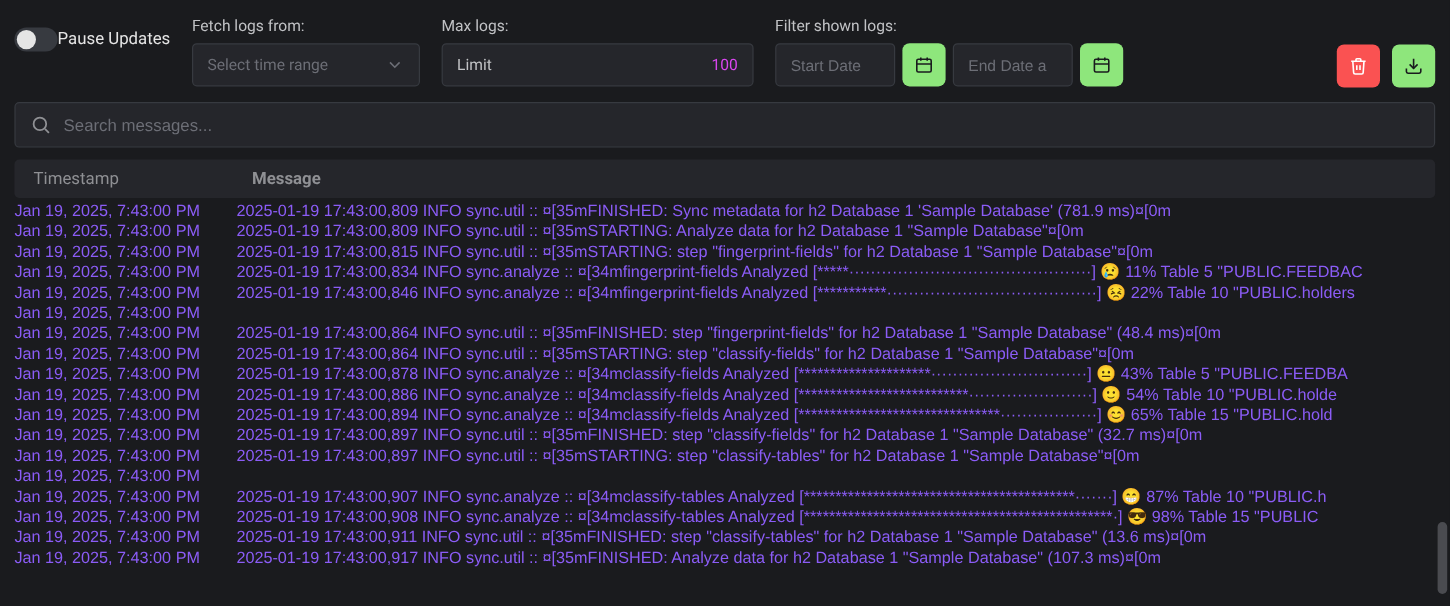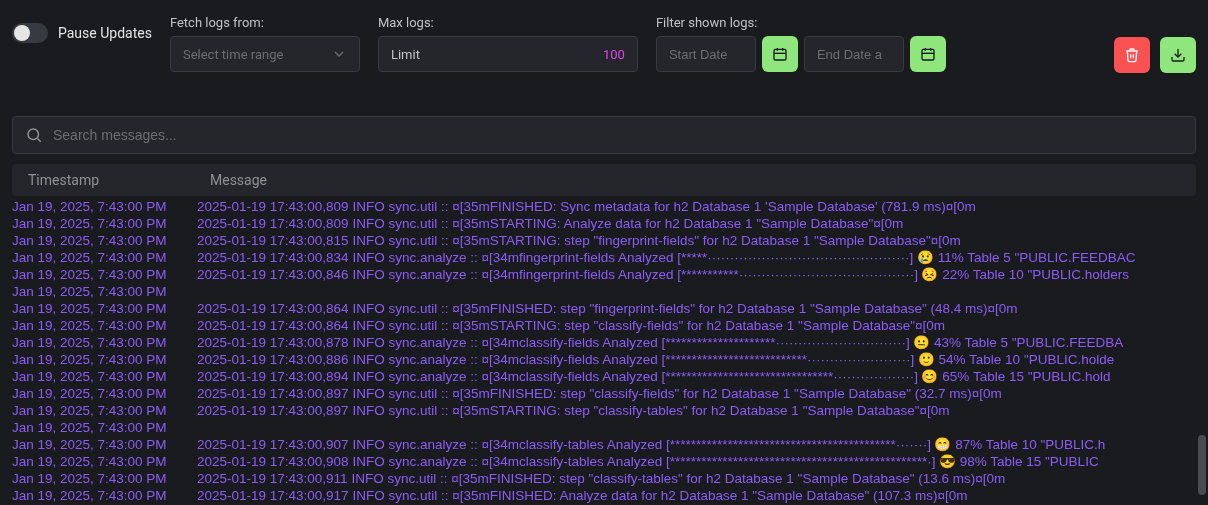--- a/index.html
+++ b/index.html
@@ -15,21 +15,20 @@
   }
   .toolbar {
     display: flex;
     align-items: flex-start;
     padding: 15px 12px 12px 12px;
     gap: 18px;
   }
   .toggle-group {
     display: flex;
     align-items: center;
-    gap: 10px;
     margin-top: 8px;
   }
   .toggle {
     width: 36px;
     height: 20px;
     background: #373a40;
     border-radius: 20px;
     position: relative;
     cursor: pointer;
   }
@@ -86,21 +85,21 @@
     display: flex;
     align-items: center;
     justify-content: center;
     cursor: pointer;
     border: none;
   }
   .cal-btn { background: #8ee67c; color: #1a1b1e; }
   .action-row { display: flex; gap: 10px; margin-left: auto; margin-top: 22px; }
   .del-btn { background: #fa5252; color: #fff; }
   .dl-btn { background: #8ee67c; color: #1a1b1e; }
-  .search-row { padding: 0 12px 10px 12px; margin-top: 31px; }
+  .search-row { padding: 0 12px 10px 12px; }
   .search-box {
     display: flex;
     align-items: center;
     background: #25262b;
     border: 1px solid #373a40;
     border-radius: 4px;
     height: 38px;
     padding: 0 12px;
     gap: 10px;
   }
@@ -116,21 +115,21 @@
   .table-header {
     display: flex;
     background: #25262b;
     padding: 8px 16px;
     font-size: 14px;
     color: #8f9094;
     margin: 0 12px;
     border-radius: 4px;
   }
   .th-timestamp { width: 182px; }
-  .th-message { flex: 1; }
+  .th-message { flex: 1; font-weight: bold; }
   .log-body {
     padding: 2px 0 0 0;
     overflow: hidden;
     font-family: -apple-system, BlinkMacSystemFont, "Segoe UI", sans-serif;
   }
   .log-row {
     display: flex;
     color: #8b5cf6;
     font-size: 13.5px;
     line-height: 17px;

